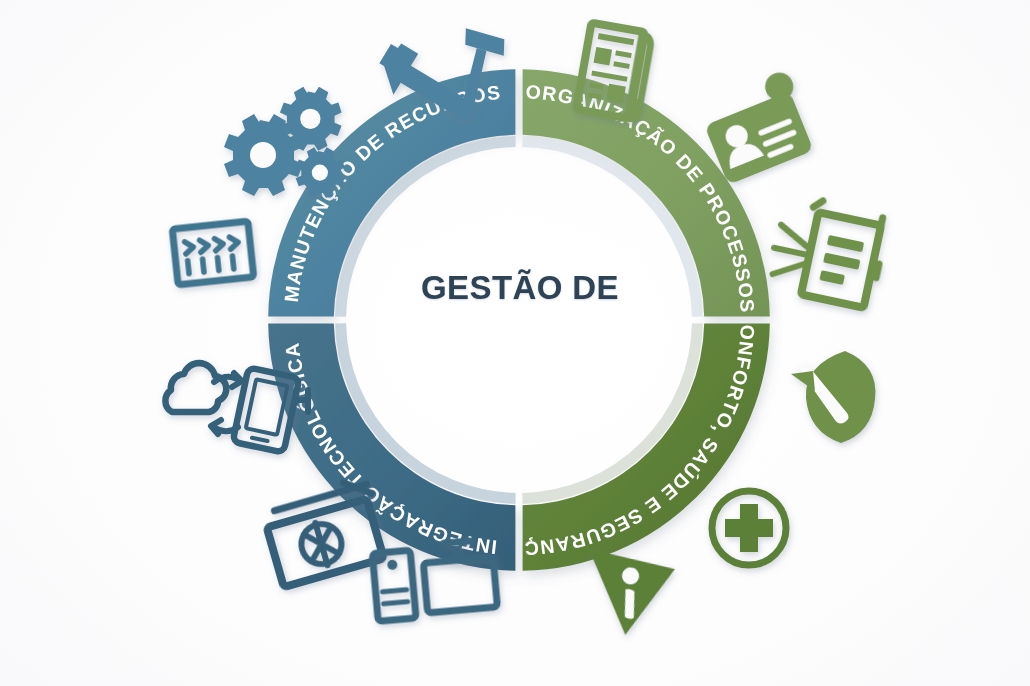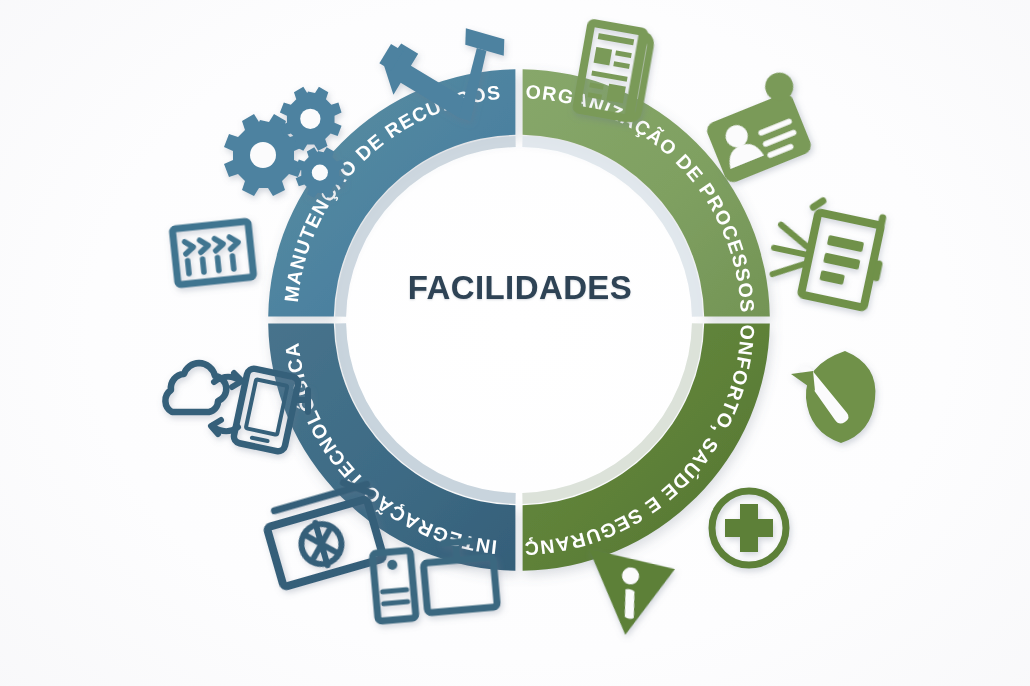--- a/index.html
+++ b/index.html
@@ -307,16 +307,16 @@
         <rect x="-25" y="7" width="36" height="5"></rect>
         <rect x="-25" y="19" width="14" height="5"></rect>
         <rect x="-6" y="17" width="17" height="17"></rect>
         <rect x="-25" y="29" width="14" height="5"></rect>
       </g>
     </g>
 
   </svg>
 
   <div class="center-title">
-    <span class="l2">FACILIDADES</span>
+    <span class="l1">GESTÃO DE</span>
   </div>
 
 </div>
 
 </body></html>

